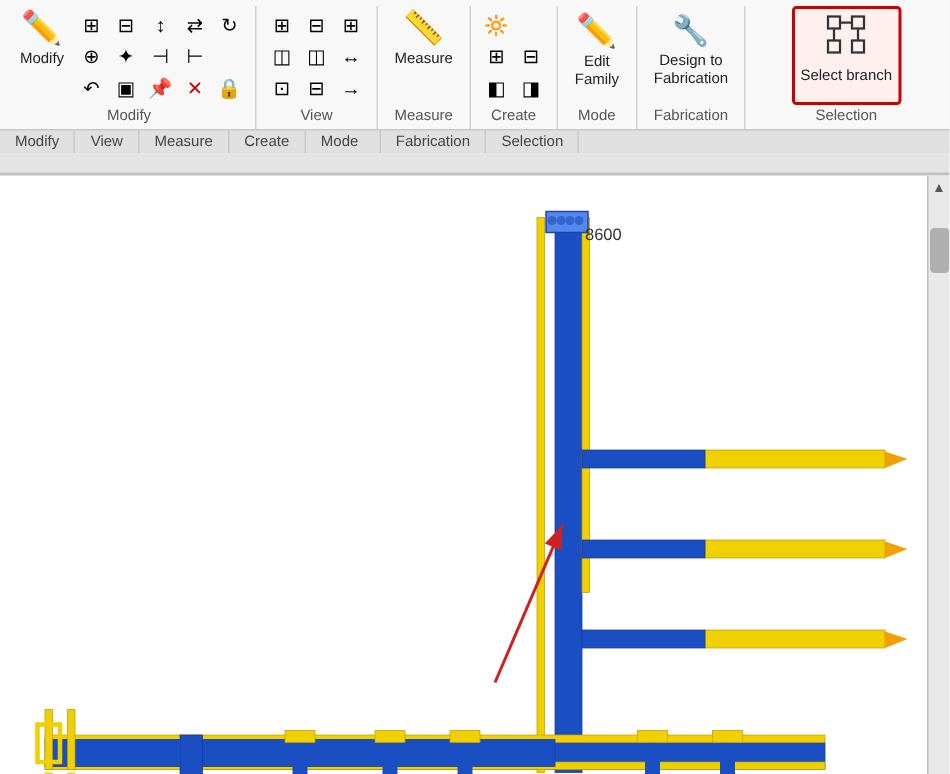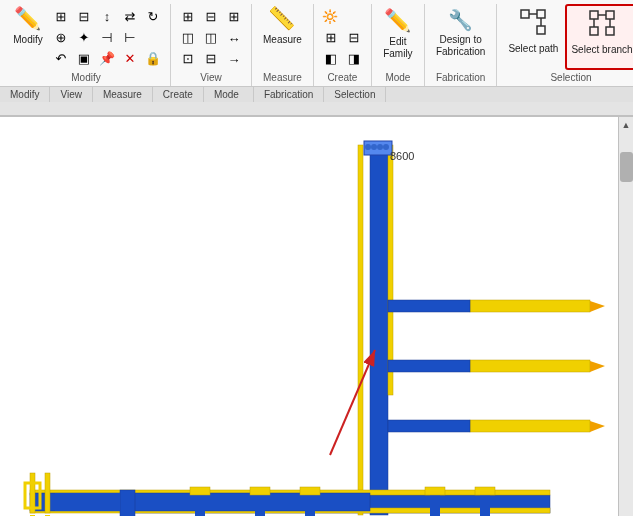--- a/index.html
+++ b/index.html
@@ -150,32 +150,20 @@
         <div class="btn-large">
           <div style="font-size:20px;">🔧</div>
           <div class="label">Design to<br>Fabrication</div>
         </div>
       </div>
       <div class="ribbon-group-label">Fabrication</div>
     </div>
 
     <div class="ribbon-group" style="border-right:none; flex:1;">
       <div class="ribbon-group-tools">
-        <div class="btn-large">
-          <div style="font-size:20px;">
-            <svg width="28" height="28" viewBox="0 0 28 28">
-              <rect x="2" y="2" width="8" height="8" fill="none" stroke="#333" stroke-width="1.5"></rect>
-              <rect x="18" y="2" width="8" height="8" fill="none" stroke="#333" stroke-width="1.5"></rect>
-              <rect x="18" y="18" width="8" height="8" fill="none" stroke="#333" stroke-width="1.5"></rect>
-              <line x1="10" y1="6" x2="18" y2="6" stroke="#333" stroke-width="1.5"></line>
-              <line x1="22" y1="10" x2="22" y2="18" stroke="#333" stroke-width="1.5"></line>
-            </svg>
-          </div>
-          <div class="label">Select path</div>
-        </div>
         <div class="btn-large btn-active">
           <div style="font-size:20px;">
             <svg width="28" height="28" viewBox="0 0 28 28">
               <rect x="2" y="2" width="8" height="8" fill="none" stroke="#333" stroke-width="1.5"></rect>
               <rect x="18" y="2" width="8" height="8" fill="none" stroke="#333" stroke-width="1.5"></rect>
               <rect x="18" y="18" width="8" height="8" fill="none" stroke="#333" stroke-width="1.5"></rect>
               <rect x="2" y="18" width="8" height="8" fill="none" stroke="#333" stroke-width="1.5"></rect>
               <line x1="10" y1="6" x2="18" y2="6" stroke="#333" stroke-width="1.5"></line>
               <line x1="22" y1="10" x2="22" y2="18" stroke="#333" stroke-width="1.5"></line>
               <line x1="6" y1="10" x2="6" y2="18" stroke="#333" stroke-width="1.5"></line>

